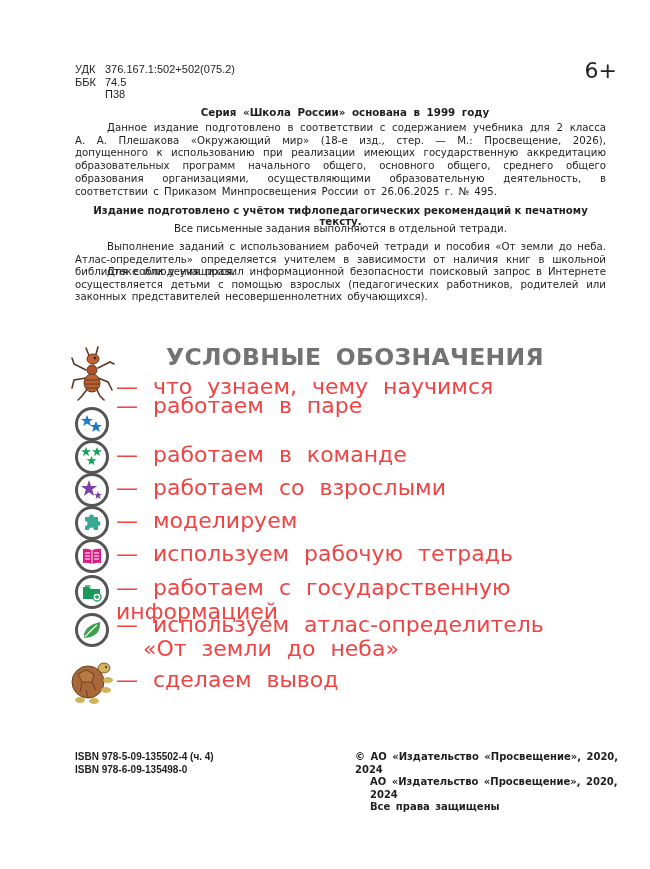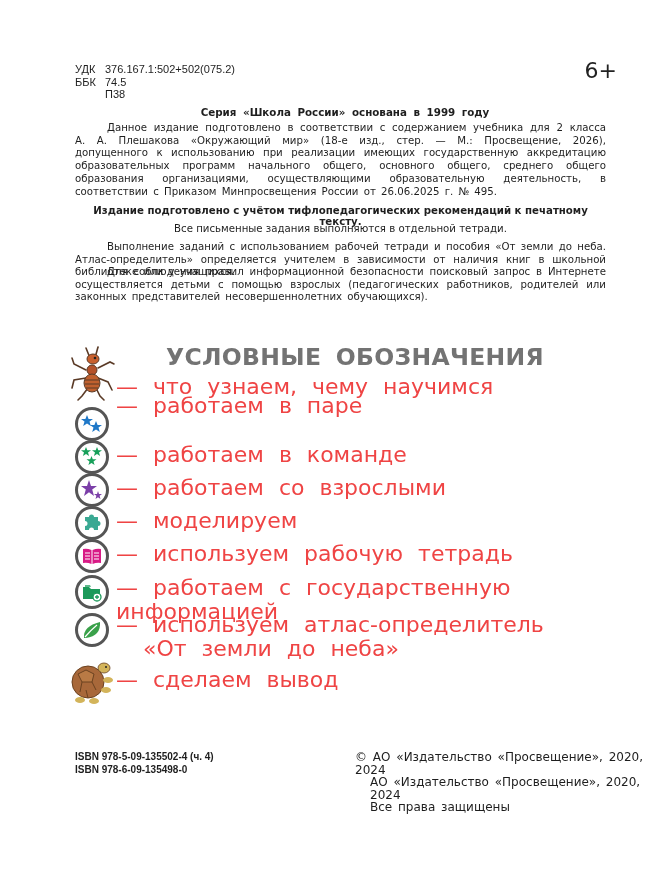--- a/index.html
+++ b/index.html
@@ -12,21 +12,21 @@
     .age { right: 33px; top: 58px; font-family: "DejaVu Sans", sans-serif; font-size: 22px; color: #222; }
     .series { left: 75px; width: 540px; top: 106px; text-align: center; font-weight: bold; font-size: 10.3px; word-spacing: 3px; }
     .para { left: 75px; width: 531px; text-align: justify; font-size: 10.2px; line-height: 12.7px; word-spacing: 2px; }
     .para .indent { display: inline-block; width: 32px; }
     .center { left: 75px; width: 531px; text-align: center; font-size: 10.2px; }
     .bold { font-weight: bold; }
     .legend-title { left: 166px; top: 343px; font-size: 23.5px; font-weight: bold; color: #737373; letter-spacing: 0.3px; word-spacing: 6px; font-family: "DejaVu Sans", sans-serif; }
     .item { left: 116px; font-size: 22px; line-height: 24px; color: #ef4444; word-spacing: 8px; }
     .ring { position: absolute; width: 28px; height: 28px; border: 3px solid #555; border-radius: 50%; background: #fff; display: flex; align-items: center; justify-content: center; }
     .isbn { left: 75px; top: 751px; font-size: 10px; line-height: 12.5px; font-weight: bold; font-family: "Liberation Sans", sans-serif; }
-    .copy { left: 355px; top: 751px; font-size: 12px; line-height: 12.5px; word-spacing: 2px; }
+    .copy { left: 355px; top: 751px; font-size: 10px; line-height: 12.5px; word-spacing: 2px; font-weight: bold; }
     .copy .ind { padding-left: 15px; }
   </style>
 </head>
 <body>
 
 <div class="abs codes">
   <div class="row">
     <span class="k">УДК</span>
     <span>376.167.1:502+502(075.2)</span>
   </div>

